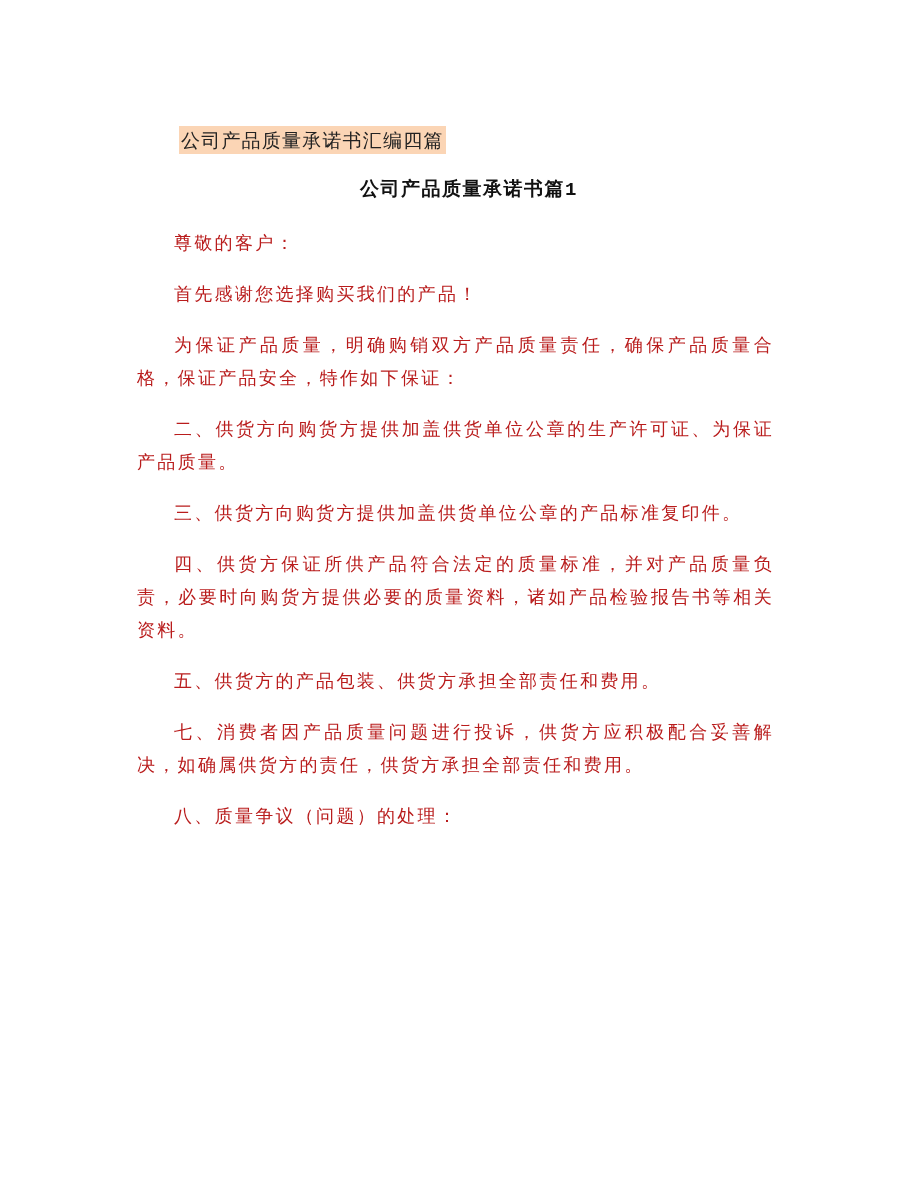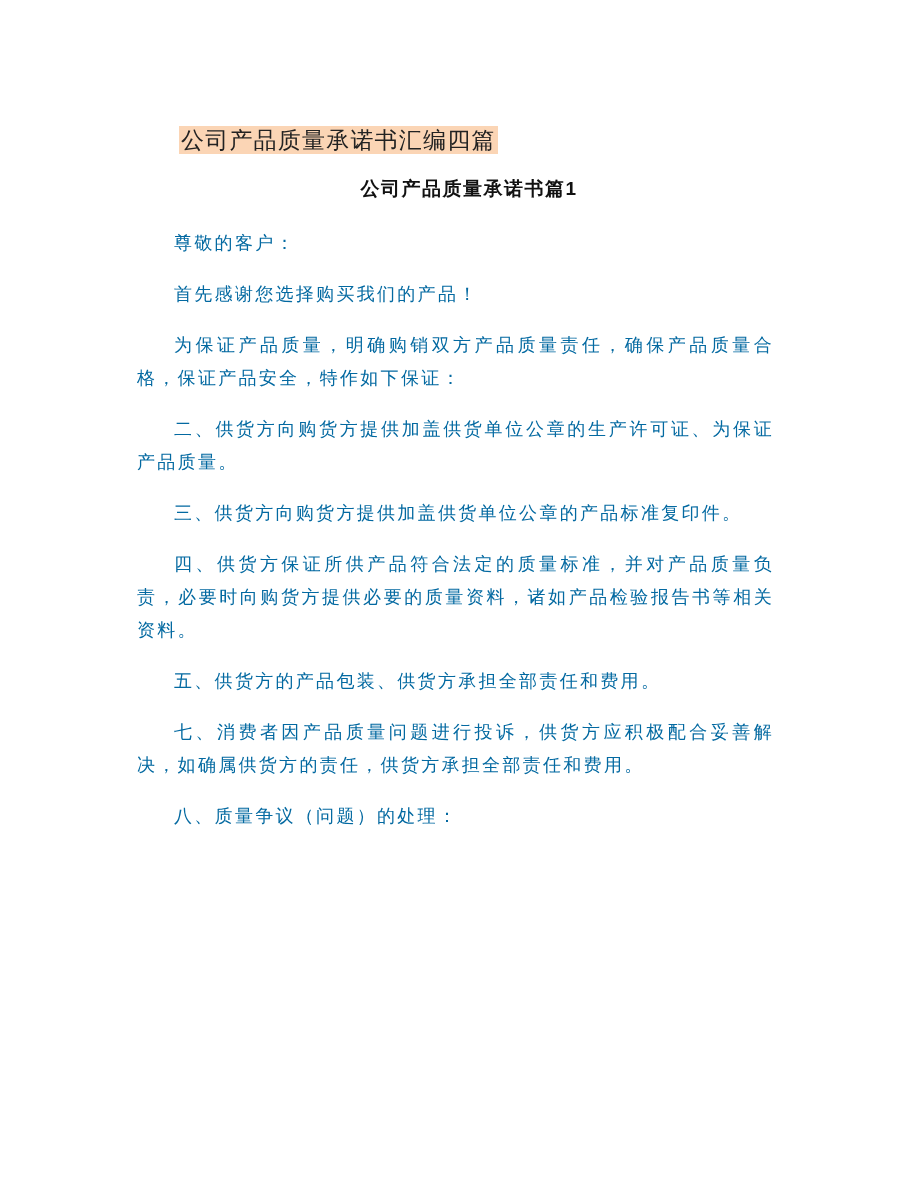--- a/index.html
+++ b/index.html
@@ -23,53 +23,53 @@
       background: #ffffff;
     }
     .doc-title {
       position: absolute;
       left: 179px;
       top: 126px;
       height: 28px;
       line-height: 28px;
       padding: 0 2px;
       background: #fbd5b5;
-      font-size: 23px;
+      font-size: 19px;
       letter-spacing: 1.2px;
       color: #222;
       white-space: nowrap;
     }
     .section-heading {
       position: absolute;
       left: 0;
       width: 920px;
       top: 176px;
       text-align: center;
-      font-family: Liberation Sans, sans-serif;
+      font-family: Liberation Mono, monospace;
       font-weight: bold;
       font-size: 19px;
       letter-spacing: 1.5px;
       color: #111;
       padding-left: 18px;
       box-sizing: border-box;
     }
     .body {
       position: absolute;
       left: 137px;
       top: 226px;
       width: 637px;
     }
     .para {
       margin: 0 0 18px 0;
       font-size: 18px;
       line-height: 33px;
       text-indent: 37px;
       letter-spacing: 2.3px;
       text-align: justify;
-      color: #0369a1;
+      color: #b91c1c;
     }
   </style>
 </head>
 <body>
 
 <div class="page">
   <div class="doc-title">公司产品质量承诺书汇编四篇</div>
   <div class="section-heading">公司产品质量承诺书篇1</div>
 
   <div class="body">

